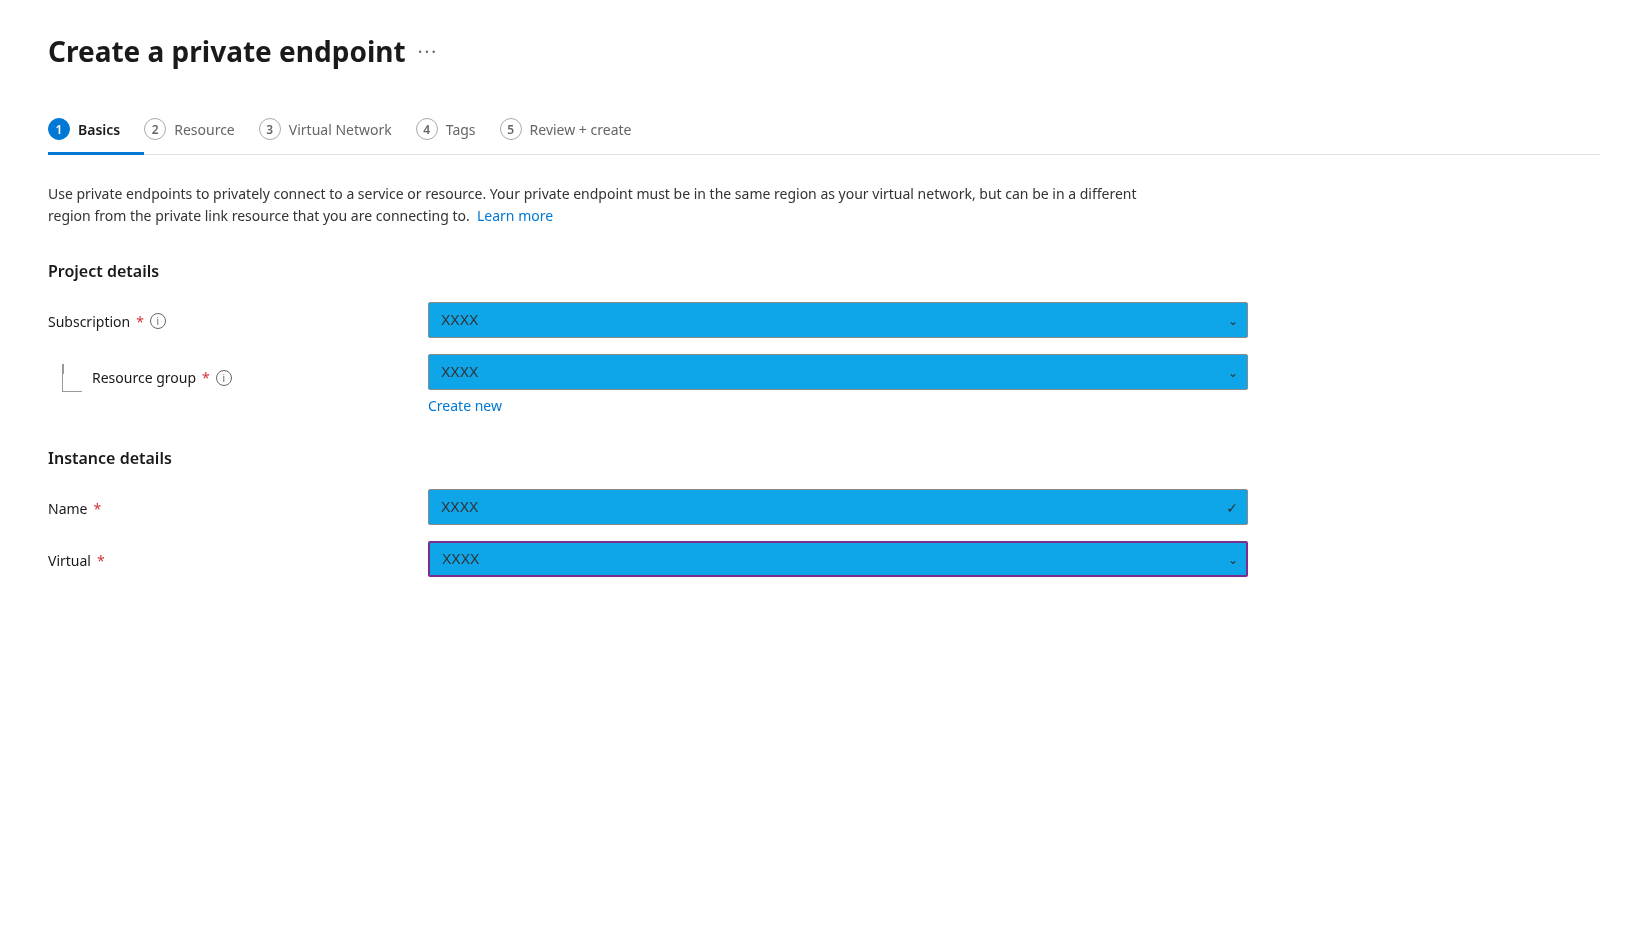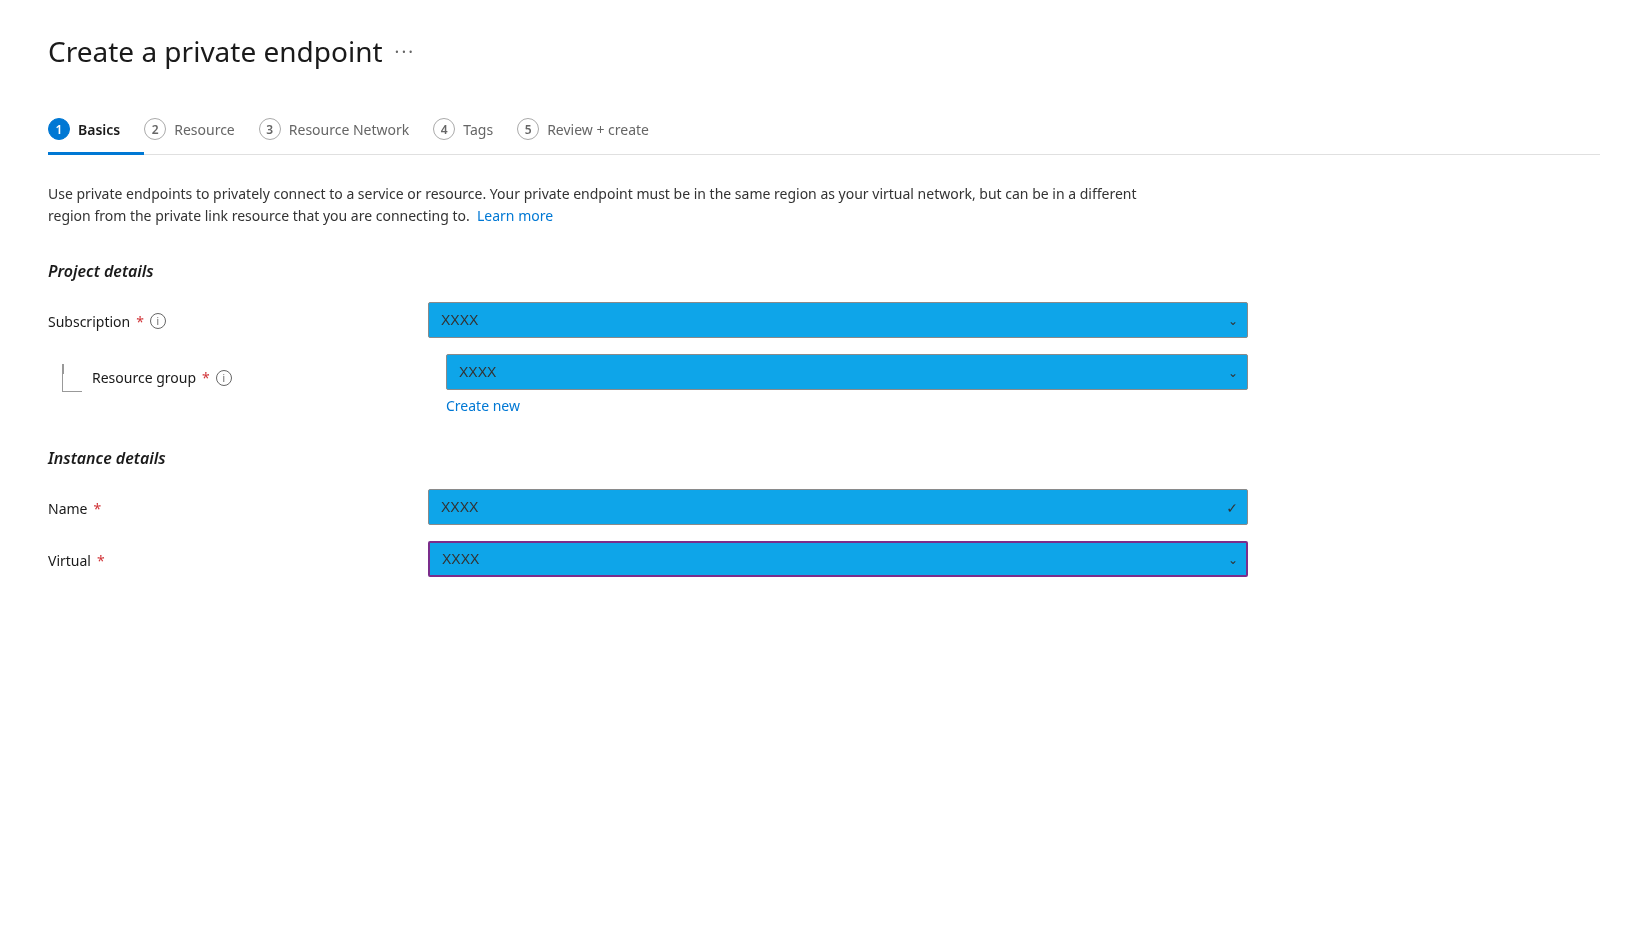--- a/index.html
+++ b/index.html
@@ -13,21 +13,21 @@
 
     .page-header {
       display: flex;
       align-items: center;
       gap: 12px;
       margin-bottom: 36px;
     }
 
     .page-title {
       font-size: 28px;
-      font-weight: 400;
+      font-weight: 700;
       color: #1a1a1a;
     }
 
     .more-icon {
       font-size: 18px;
       color: #666;
       letter-spacing: 2px;
       cursor: pointer;
     }
 
@@ -103,21 +103,20 @@
       text-decoration: none;
       text-align: center;
     }
 
     
     .section-title {
       font-size: 16px;
       font-weight: 600;
       color: #1a1a1a;
       margin-bottom: 20px;
-      font-style: italic;
     }
 
     
     .form-section {
       margin-bottom: 32px;
     }
 
     .form-row {
       display: flex;
       align-items: flex-start;
@@ -228,21 +227,21 @@
   <div class="step-item active">
     <span class="step-circle">1</span>
     <span>Basics</span>
   </div>
   <div class="step-item">
     <span class="step-circle">2</span>
     <span>Resource</span>
   </div>
   <div class="step-item">
     <span class="step-circle">3</span>
-    <span>Resource Network</span>
+    <span>Virtual Network</span>
   </div>
   <div class="step-item">
     <span class="step-circle">4</span>
     <span>Tags</span>
   </div>
   <div class="step-item">
     <span class="step-circle">5</span>
     <span>Review + create</span>
   </div>
 </nav>
@@ -264,21 +263,21 @@
     <div class="form-control-col">
       <div class="select-wrapper">
         <select class="select-field">
           <option>XXXX</option>
         </select>
         <span class="select-chevron">⌄</span>
       </div>
     </div>
   </div>
 
-  <div class="form-row" style="align-items: flex-start; gap: 18px;">
+  <div class="form-row" style="align-items: flex-start;">
     <div class="form-label-col" style="padding-top: 10px;">
       <div style="display:flex; flex-direction:column; align-self: stretch; width: 30px; margin-right: 8px;">
         <div style="width: 1.5px; background: #999; height: 10px; margin-left: 14px;"></div>
         <div style="width: 20px; height: 18px; border-left: 1.5px solid #999; border-bottom: 1.5px solid #999; margin-left: 14px;"></div>
       </div>
       <span>Resource group</span>
       <span class="required-star">*</span>
       <span class="info-icon">i</span>
     </div>
     <div class="form-control-col">

